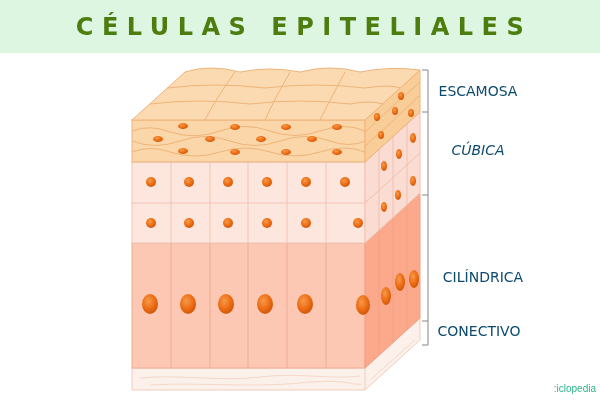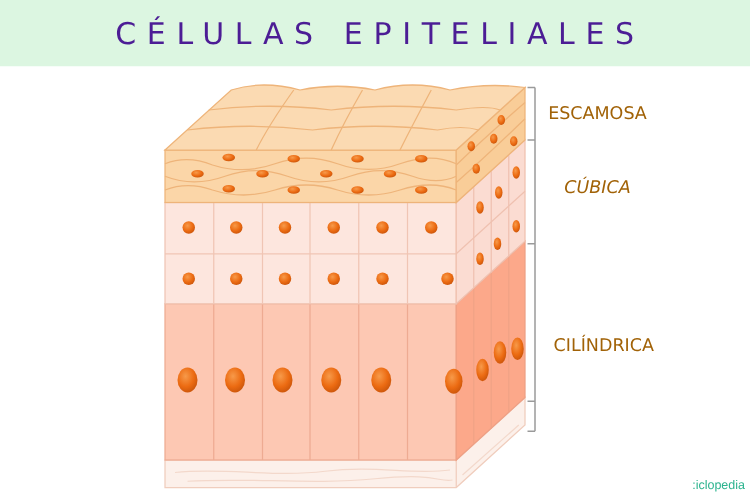--- a/index.html
+++ b/index.html
@@ -1,23 +1,23 @@
 <!DOCTYPE html>
 <html><head>
 <meta charset="utf-8">
 <style>
   html, body { margin:0; padding:0; }
   body { width:600px; height:400px; background:#ffffff; position:relative; overflow:hidden;
          font-family:"DejaVu Sans","Liberation Sans",sans-serif; }
   .header { position:absolute; left:0; top:0; width:600px; height:53px; background:#dcf6e1;
             display:flex; align-items:center; justify-content:center; }
-  .title { color:#4c1d95; font-size:24px; letter-spacing:8.5px; font-weight:normal;
+  .title { color:#4d7c0f; font-size:24px; letter-spacing:8.5px; font-weight:bold;
            font-family:"DejaVu Sans",sans-serif; margin-left:8px; }
   svg.diagram { position:absolute; left:0; top:0; }
-  .label { position:absolute; color:#a16207; font-size:14px; text-align:center;
+  .label { position:absolute; color:#0c4a6e; font-size:14px; text-align:center;
            font-family:"DejaVu Sans",sans-serif; line-height:22px; }
   .brand { position:absolute; right:4px; bottom:6px; color:#2bb38e; font-size:10px;
            font-family:"Liberation Sans",sans-serif; }
 </style>
 </head>
 <body>
 
 <div class="header">
   <span class="title">CÉLULAS EPITELIALES</span>
 </div>
@@ -145,15 +145,16 @@
     <line x1="422" y1="195" x2="428" y2="195"></line>
     <line x1="422" y1="321" x2="428" y2="321"></line>
     <line x1="422" y1="345" x2="428" y2="345"></line>
   </g>
 </svg>
 
 <div class="label" style="left:430px; top:80px; width:96px;">ESCAMOSA</div>
 <div class="label" style="left:430px; top:139px; width:96px;font-style:italic;">CÚBICA</div>
 <div class="label" style="left:430px; top:244px; width:106px;margin-top:22px;">CILÍNDRICA</div>
 <div class="label" style="left:430px; top:320px; width:98px;">
+  <div>CONECTIVO</div>
 </div>
 
 <div class="brand">:iclopedia</div>
 
 </body></html>

